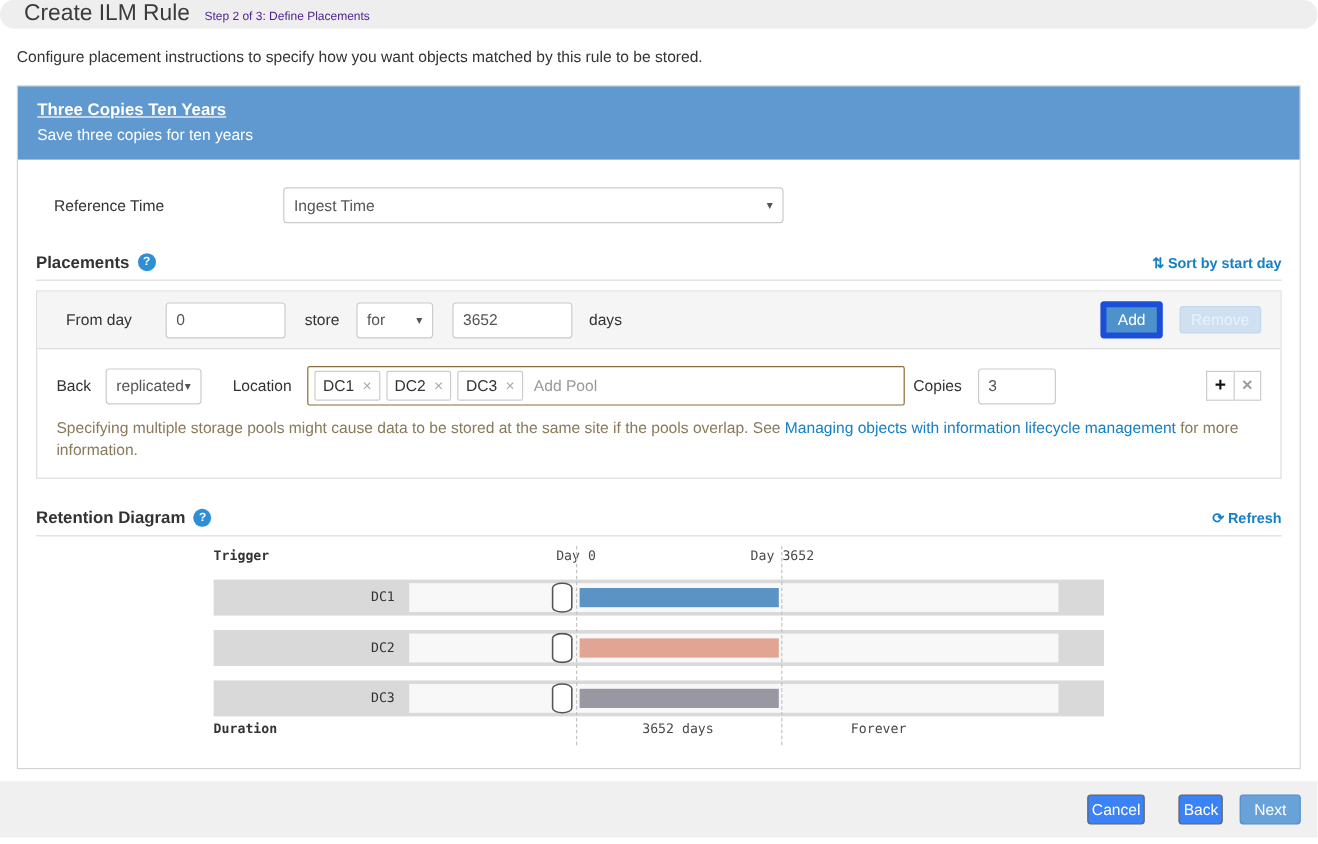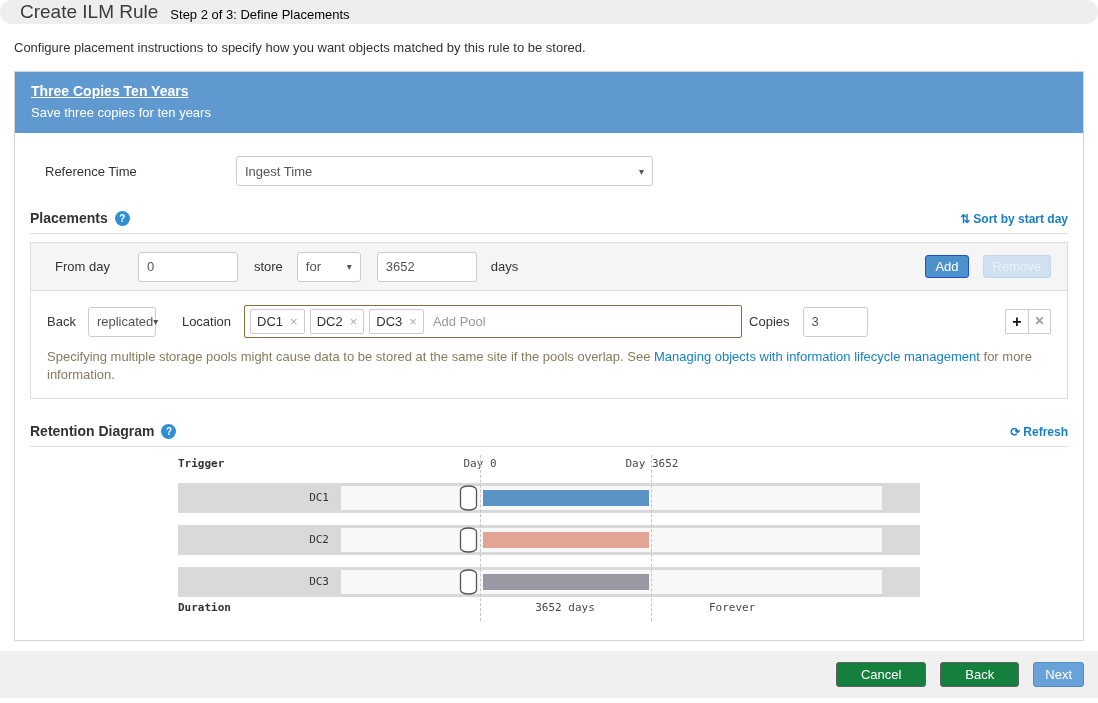--- a/index.html
+++ b/index.html
@@ -2,21 +2,21 @@
 <html><head>
 <meta charset="utf-8">
 <style>
   * { box-sizing: border-box; margin: 0; padding: 0; }
   html,body { width:1098px; height:703px; overflow:hidden; background:#fff;
     font-family:"Liberation Sans", sans-serif; font-size:13px; color:#333; }
 
   
   .topbar { height:24px; background:#eeeeee; display:flex; align-items:center; padding:0 20px;border-radius:12px; }
   .topbar .title { font-size:19px; color:#3b3b3b; }
-  .topbar .step { font-size:13px; color:#000000; margin-left:12px; padding-top:4px; }
+  .topbar .step { font-size:10px; color:#4c1d95; margin-left:12px; padding-top:4px; }
 
   .intro { margin:16px 14px 0 14px; color:#333; }
 
   
   .panel { margin:16px 14px 0 14px; border:1px solid #d4d4d4; }
   .panel-heading { background:#5f99cf; color:#fff; padding:11px 16px 13px 16px; }
   .panel-heading .rule-name { font-weight:bold; font-size:14px;text-decoration:underline; }
   .panel-heading .rule-desc { font-size:13px; margin-top:6px; }
   .panel-body { padding:15px; position:relative; }
 
@@ -44,27 +44,27 @@
     display:flex; align-items:center; padding:0 16px 0 24px; }
   .inp { border:1px solid #ccc; border-radius:3px; height:30px; padding:0 8px;
     color:#555; background:#fff; font-family:"Liberation Sans",sans-serif; font-size:13px; }
   .fromday .inp-day { width:100px; margin-left:28px; }
   .fromday .t-store { margin-left:16px; }
   .fromday .sel-store { width:64px; margin-left:14px; }
   .fromday .inp-days { width:100px; margin-left:16px; }
   .fromday .t-days { margin-left:14px; }
   .btn { border-radius:3px; color:#fff; font-size:13px; text-align:center; cursor:pointer;
     display:inline-block; }
-  .btn-add { background:#4e92cc; border:1px solid #1d4ed8; padding:3px 9px; margin-left:auto; }
+  .btn-add { background:#4e92cc; border:5px solid #1d4ed8; padding:3px 9px; margin-left:auto; }
   .btn-remove { background:#cfe1f1; border:1px solid #c2d8ea; color:#e9f2f9;
     padding:3px 9px; margin-left:14px; cursor:default; }
 
   .typerow { display:flex; align-items:center; padding:14px 16px 0 16px; }
   .typerow .t-type { margin-left:0; }
-  .sel-type { width:68px; margin-left:12px; }
+  .sel-type { width:80px; margin-left:12px; }
   .typerow .t-loc { margin-left:26px; }
   .tokenbox { border:1px solid #8a6d3b; border-radius:2px; height:33px; width:498px;
     margin-left:13px; display:flex; align-items:center; padding:0 5px; background:#fff; }
   .token { border:1px solid #ccc; border-radius:2px; background:#fff; height:25px;
     display:flex; align-items:center; padding:0 6px; margin-right:5px; color:#333; }
   .token .x { color:#aaa; font-size:13px; margin-left:7px; cursor:pointer; }
   .tokenbox .ph { color:#999; margin-left:4px; }
   .typerow .t-copies { margin-left:7px; }
   .inp-copies { width:65px; margin-left:13px; }
   .minigroup { margin-left:auto; display:flex; }
@@ -93,21 +93,21 @@
   .cyl { position:absolute; left:281px; top:2px; z-index:6; }
   .dbar { position:absolute; left:305px; width:166px; top:7px; height:16px; z-index:4; }
   .flabel { position:absolute; top:148px; }
   .lbl-duration { left:148px; font-weight:bold; color:#333; }
   .lbl-durval { left:485px; width:100px; text-align:center; }
   .lbl-forever { left:679px; width:100px; }
 
   
   .footer { margin-top:10px; height:47px; background:#f0f0f0; display:flex;
     align-items:center; justify-content:flex-end; padding:0 14px; }
-  .btn-gray { background:#15803d; border:1px solid #616161; padding:4px 24px; margin-left:14px; }
+  .btn-gray { background:#3b82f6; border:1px solid #616161; padding:4px 3px; margin-left:28px; }
   .btn-next { background:#68a2d9; border:1px solid #4f8ec9; padding:4px 11px; margin-left:14px; }
 </style>
 </head>
 <body>
 
 <div class="topbar">
   <span class="title">Create ILM Rule</span>
   <span class="step">Step 2 of 3: Define Placements</span>
 </div>
 

